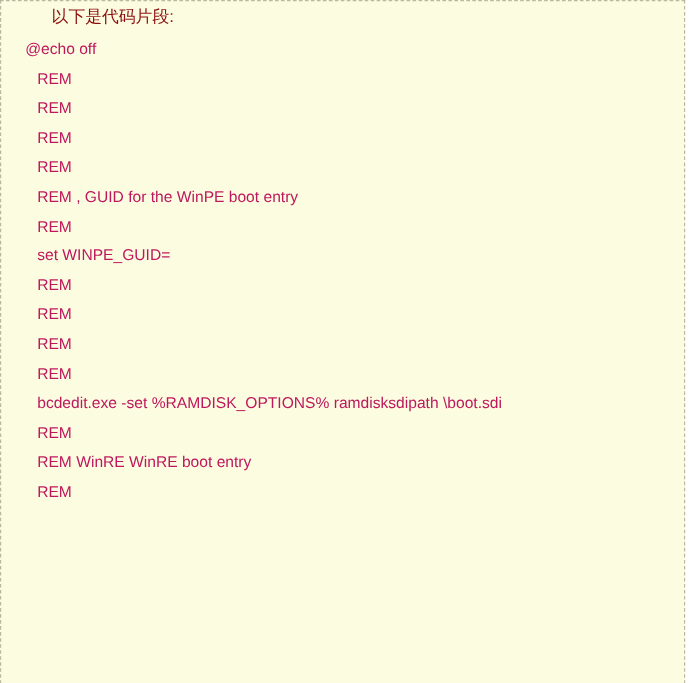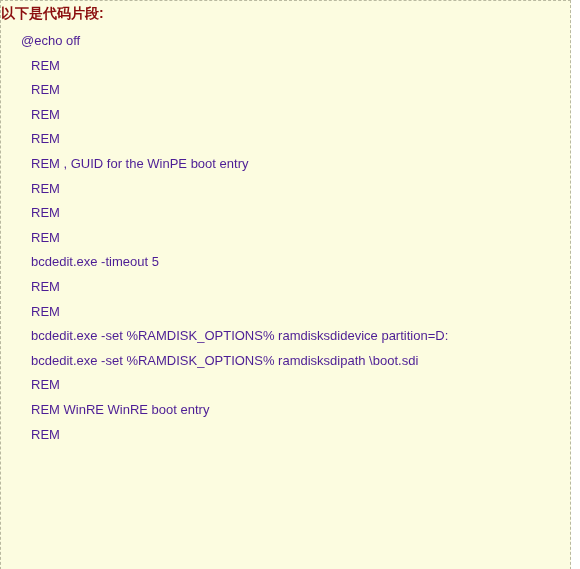--- a/index.html
+++ b/index.html
@@ -27,42 +27,43 @@
     border-top: 1px dashed #b9b9a0;
     box-sizing: border-box;
   }
 
   
   .snippet-title {
     position: absolute;
     left: 0px;
     top: 1px;
     font-size: 14px;
-    font-weight: bold;
+    font-weight: normal;
     color: #8b0e0e;
     line-height: 22px;
     letter-spacing: 0px;
     white-space: nowrap;
+    padding-left: 42px;
   }
 
   
   .code-list {
     position: absolute;
     left: 0px;
     top: 28px;
     width: 100%;
     list-style: none;
     margin: 0;
     padding: 0;
   }
   .code-line {
     height: 24.6px;
     line-height: 24.6px;
     font-size: 13px;
-    color: #4c1d95;
+    color: #be185d;
     white-space: pre;
     font-family: "Liberation Sans", sans-serif;
   }
   .indent-0 { padding-left: 20px; }
   .indent-1 { padding-left: 30px; }
 </style>
 </head>
 <body>
 
 <div class="snippet-box">
@@ -70,25 +71,24 @@
   <div class="snippet-title">以下是代码片段:</div>
 
   <div class="code-list">
       <div class="code-line indent-0">@echo off</div>
       <div class="code-line indent-1">REM</div>
       <div class="code-line indent-1">REM</div>
       <div class="code-line indent-1">REM</div>
       <div class="code-line indent-1">REM</div>
       <div class="code-line indent-1">REM , GUID for the WinPE boot entry</div>
       <div class="code-line indent-1">REM</div>
+      <div class="code-line indent-1">set WINPE_GUID=</div>
       <div class="code-line indent-1">REM</div>
       <div class="code-line indent-1">REM</div>
-      <div class="code-line indent-1">bcdedit.exe -timeout 5</div>
       <div class="code-line indent-1">REM</div>
       <div class="code-line indent-1">REM</div>
-      <div class="code-line indent-1">bcdedit.exe -set %RAMDISK_OPTIONS% ramdisksdidevice partition=D:</div>
       <div class="code-line indent-1">bcdedit.exe -set %RAMDISK_OPTIONS% ramdisksdipath \boot.sdi</div>
       <div class="code-line indent-1">REM</div>
       <div class="code-line indent-1">REM WinRE WinRE boot entry</div>
       <div class="code-line indent-1">REM</div>
     </div>
 
 </div>
 
 </body></html>

